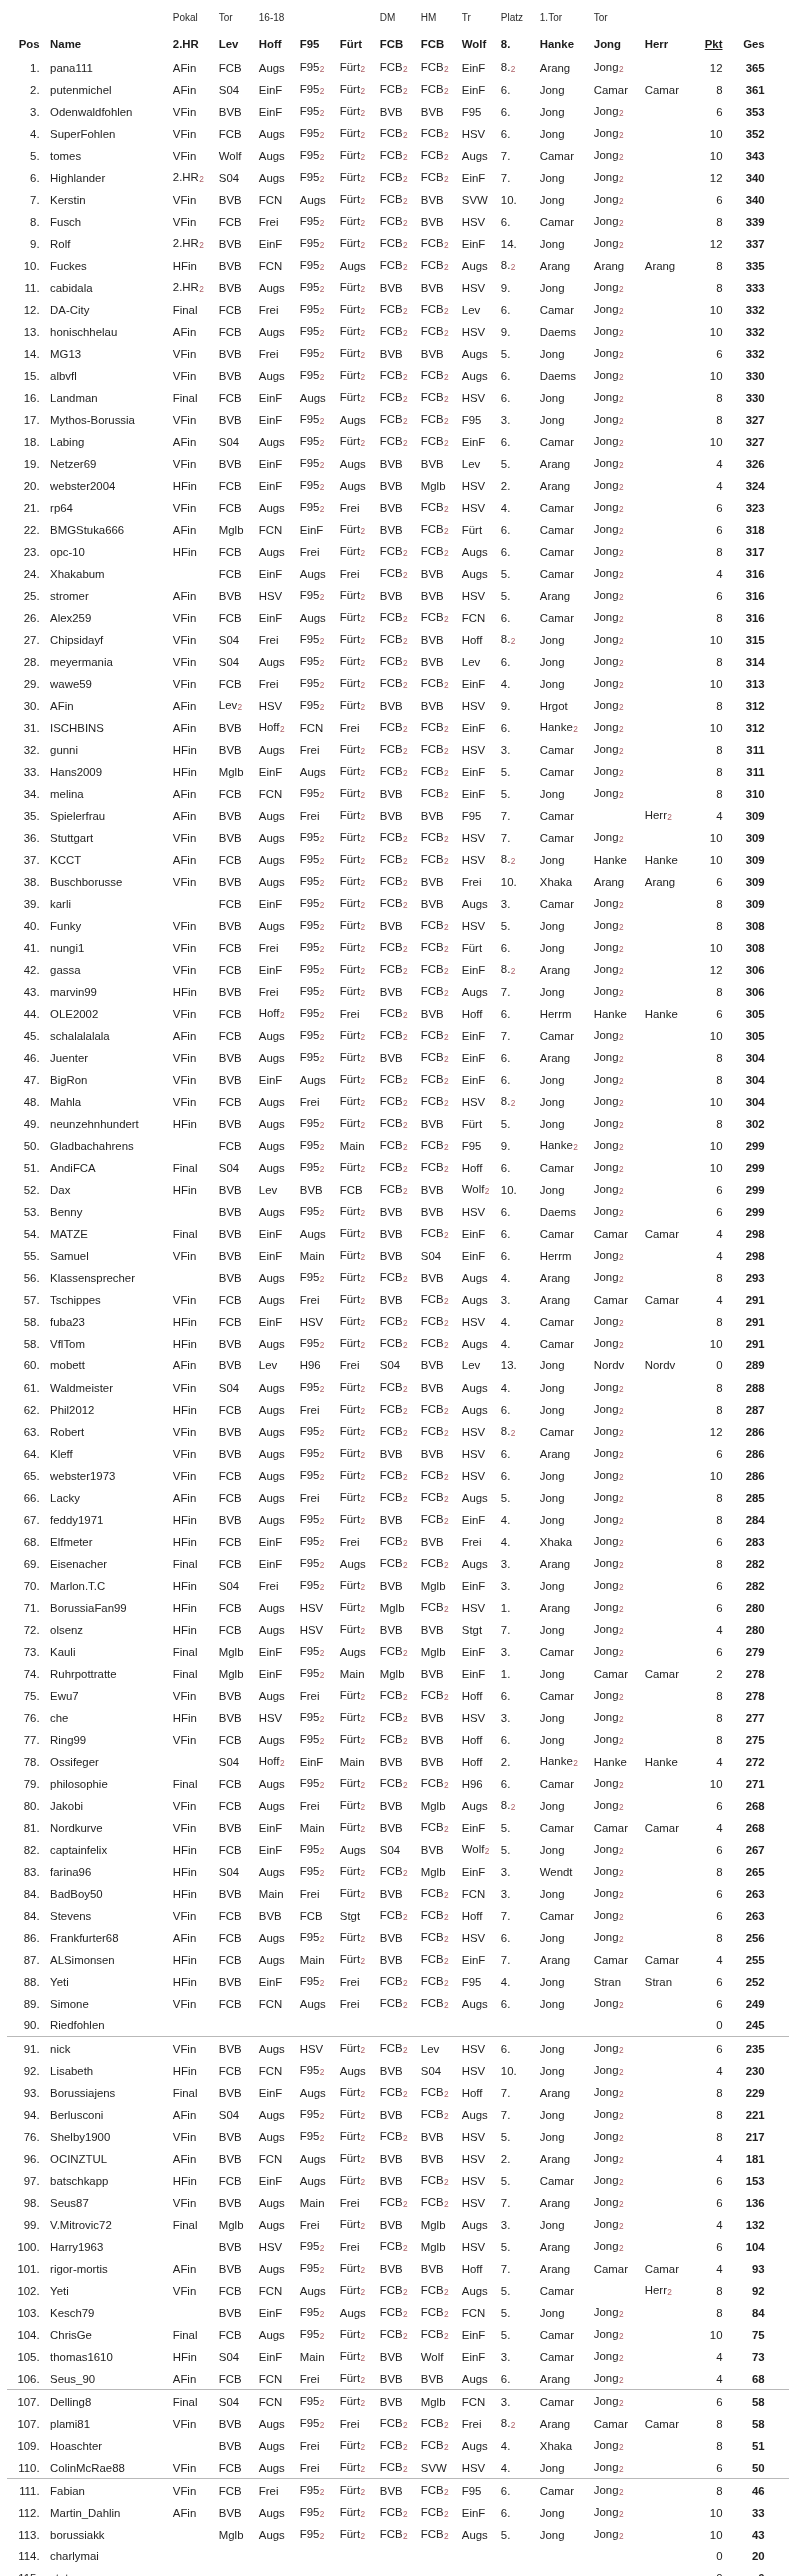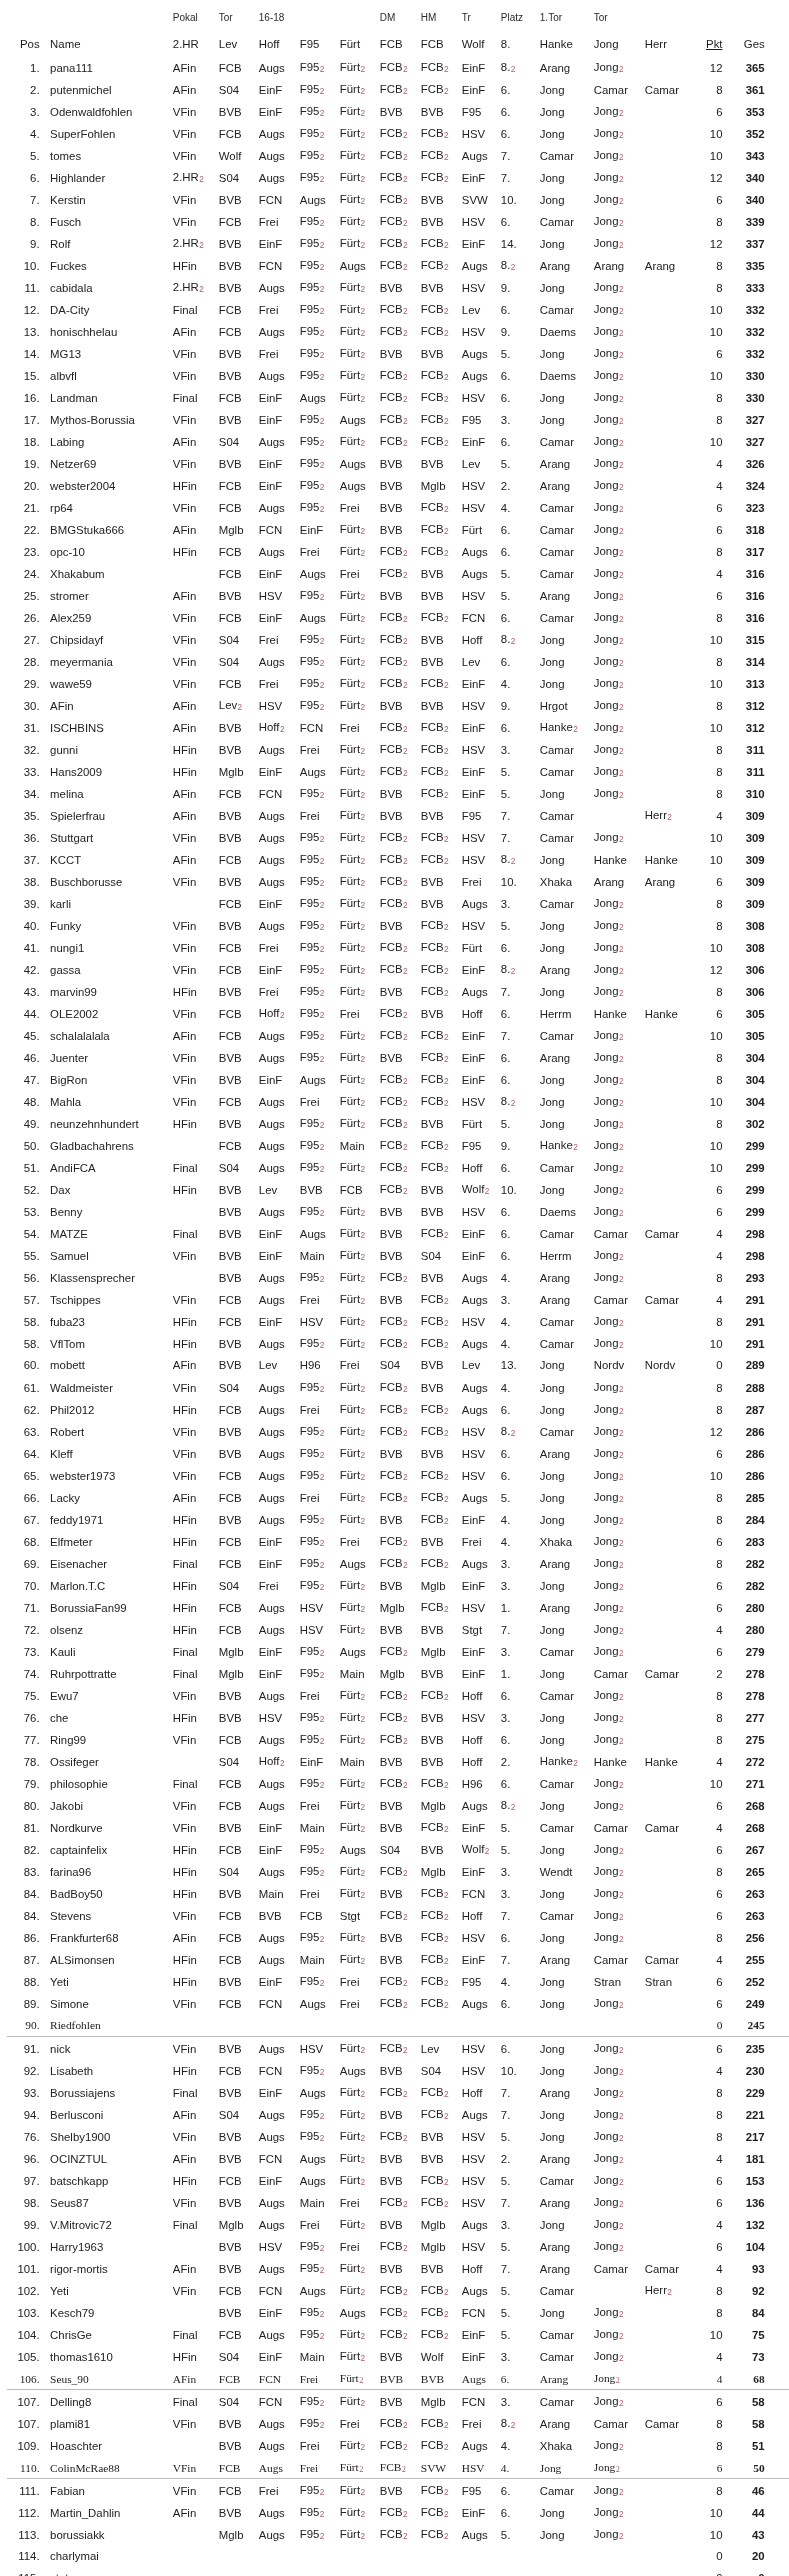--- a/index.html
+++ b/index.html
@@ -17,36 +17,36 @@
   }
   .group-row{height:26px;}
   .header-row{height:24.6px;}
   .body-row{height:22px;}
   .cell{
     font-size:11.4px;line-height:22px;
     white-space:nowrap;overflow:visible;
     padding-left:1.8px;
   }
   .group-row .cell{font-size:10px;color:#2b2b2b;}
-  .header-row .cell{font-weight:normal;color:#1c1c1c;}
+  .header-row .cell{font-weight:bold;color:#1c1c1c;}
   
   .col-pos{text-align:right;padding-right:4.4px;padding-left:0;}
   .col-pkt{text-align:right;padding-right:3.5px;padding-left:0;}
   .col-ges{text-align:right;padding-right:5.3px;padding-left:0;}
   .col-name{padding-left:6.1px;}
   .ges-val{font-weight:bold;}
   .hdr-pkt{text-decoration:underline;}
   .hdr-ges{color:#bf6a6e;}
   .s2{
     font-size:8.3px;
     color:#ad5f66;
     vertical-align:-0.9px;
     margin-left:0.4px;
   }
-  .page-break{border-bottom:0.9px solid #b9b9b9;font-family:Liberation Serif, serif;}
+  .page-break{border-bottom:0.9px solid #b9b9b9;}
 </style>
 </head>
 <body>
 
 <div id="table-wrap">
   <div class="grid-row group-row">
       <div class="cell col-pos"></div>
       <div class="cell col-name"></div>
       <div class="cell col-pokal">Pokal</div>
       <div class="cell col-lev">Tor</div>
@@ -2089,21 +2089,21 @@
         <div class="cell col-f95"><span>F95</span><span class="s2">2</span></div>
         <div class="cell col-fuert"><span>Fürt</span><span class="s2">2</span></div>
         <div class="cell col-dm"><span>FCB</span><span class="s2">2</span></div>
         <div class="cell col-hm"><span>FCB</span><span class="s2">2</span></div>
         <div class="cell col-wolf">EinF</div>
         <div class="cell col-platz">6.</div>
         <div class="cell col-hanke">Jong</div>
         <div class="cell col-jong"><span>Jong</span><span class="s2">2</span></div>
         <div class="cell col-herr"></div>
         <div class="cell col-pkt">10</div>
-        <div class="cell col-ges ges-val">44</div>
+        <div class="cell col-ges ges-val">33</div>
       </div>
       <div class="grid-row body-row">
         <div class="cell col-pos">113.</div>
         <div class="cell col-name">borussiakk</div>
         <div class="cell col-pokal"></div>
         <div class="cell col-lev">Mglb</div>
         <div class="cell col-hoff">Augs</div>
         <div class="cell col-f95"><span>F95</span><span class="s2">2</span></div>
         <div class="cell col-fuert"><span>Fürt</span><span class="s2">2</span></div>
         <div class="cell col-dm"><span>FCB</span><span class="s2">2</span></div>

